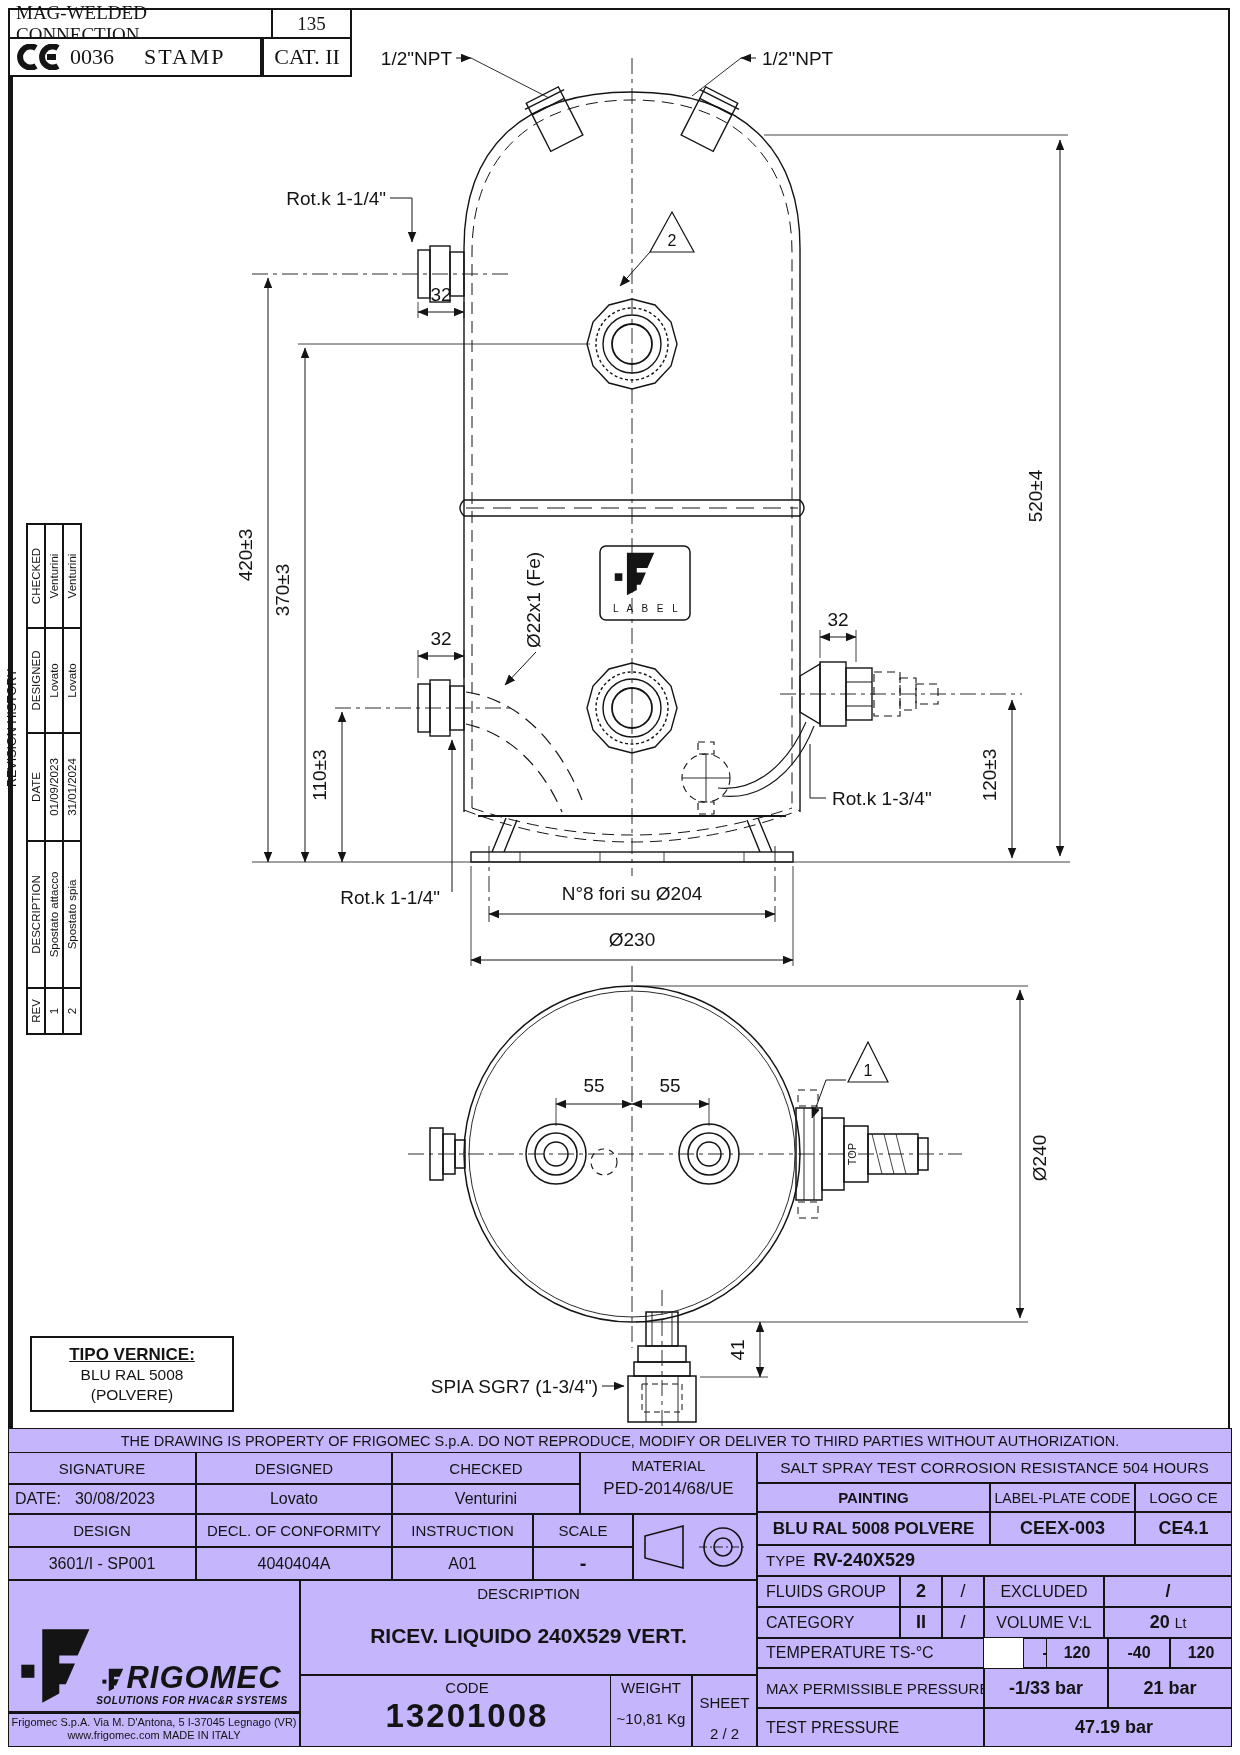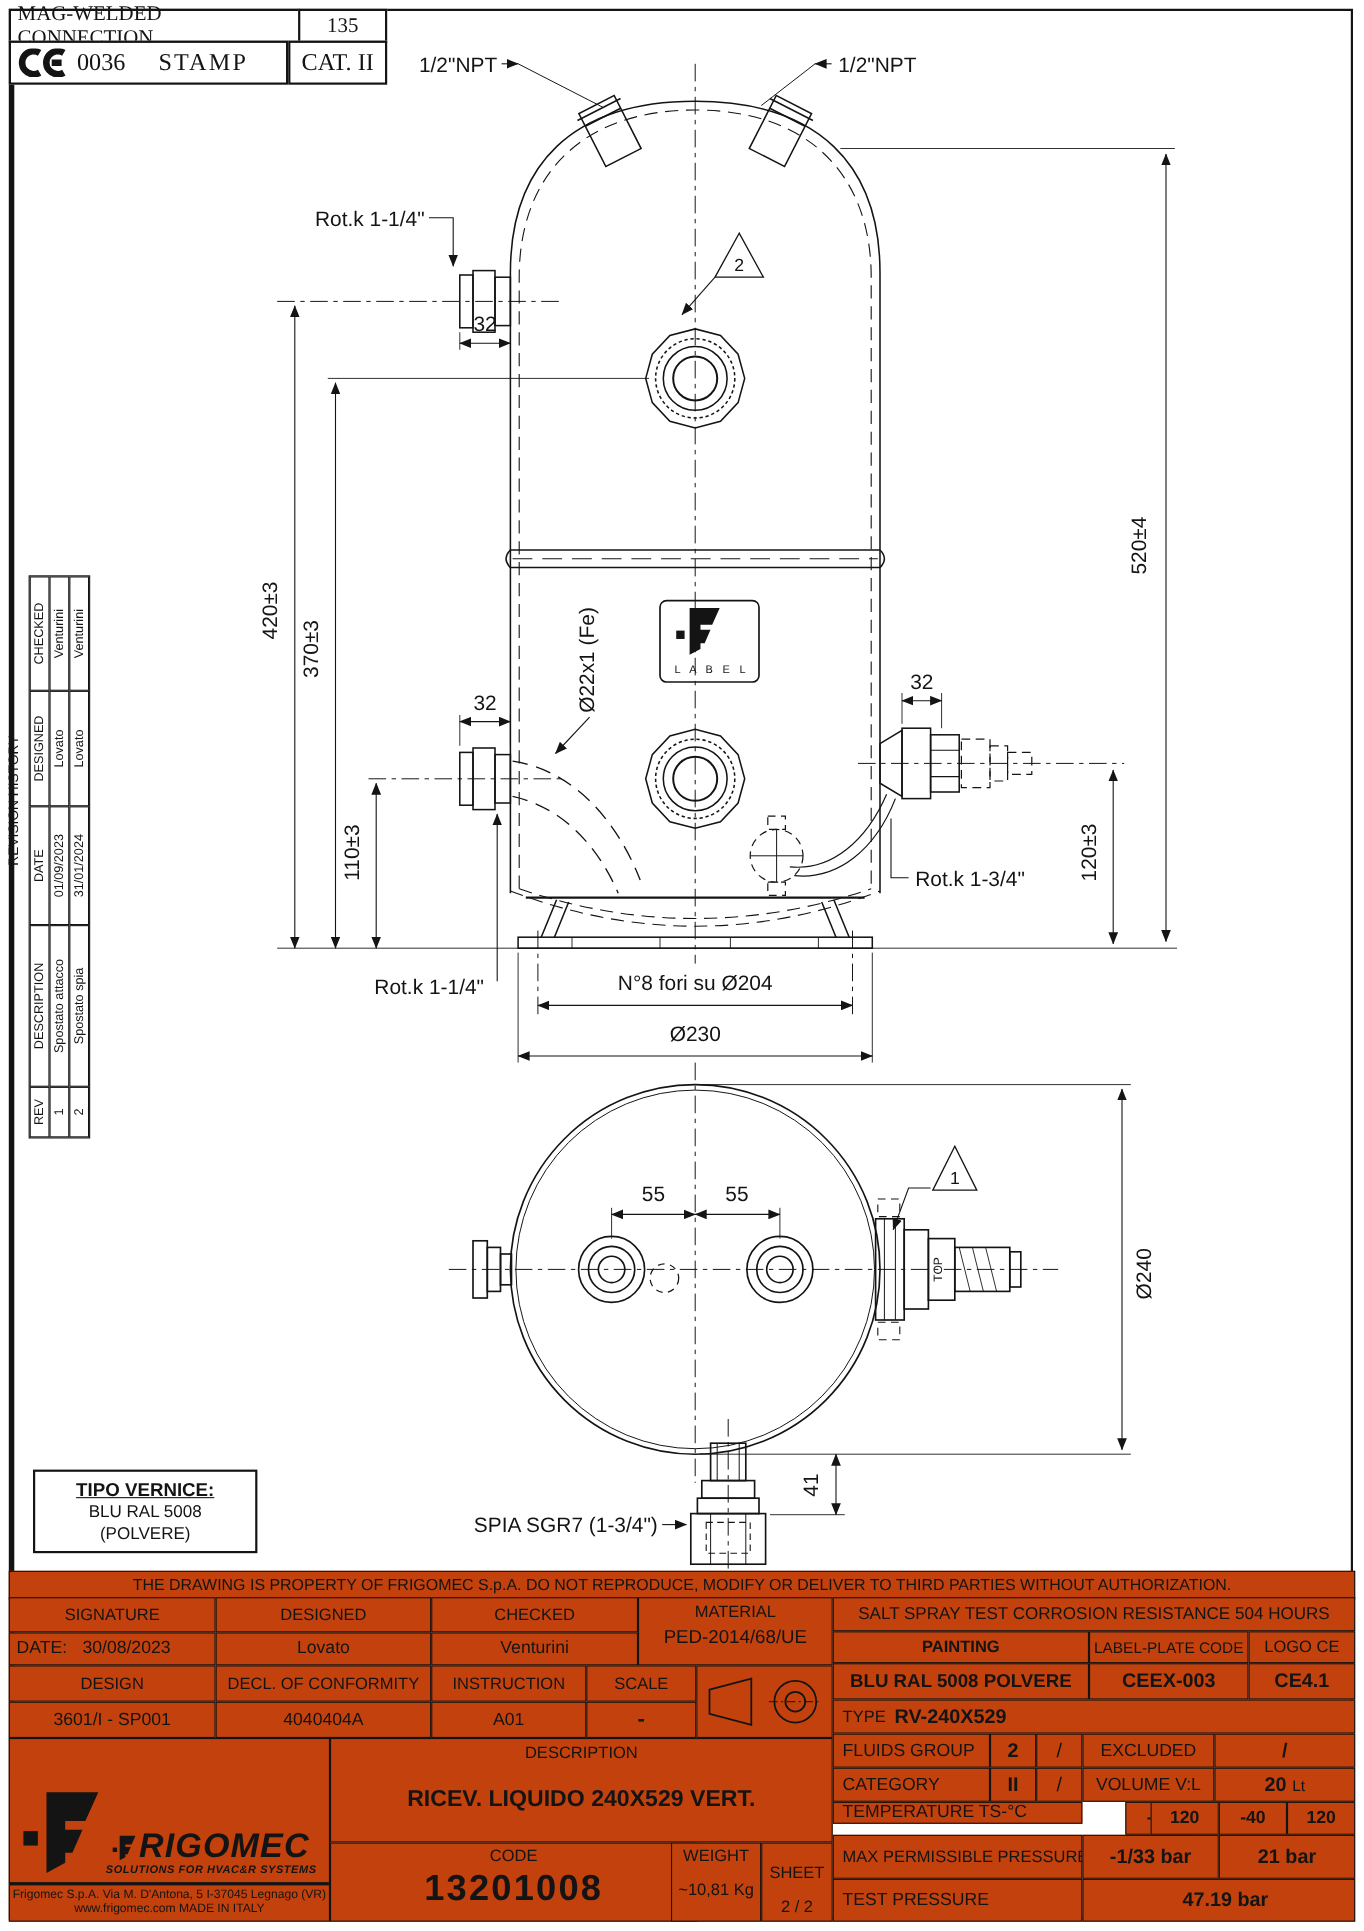--- a/index.html
+++ b/index.html
@@ -17,21 +17,21 @@
   .rev-cell{border:1px solid #141414;box-sizing:border-box;display:flex;align-items:center;justify-content:center;
             font-size:11.5px;white-space:nowrap;overflow:hidden;}
   .rev-title{left:0px;top:638px;width:24px;height:180px;writing-mode:vertical-rl;transform:rotate(180deg);
              font-size:12.5px;display:flex;align-items:center;justify-content:center;white-space:nowrap;}
   
   .paint{left:30px;top:1336px;width:204px;height:76px;border:2px solid #141414;box-sizing:border-box;
          display:flex;flex-direction:column;align-items:center;justify-content:center;line-height:1.25;}
   .paint .t{font-weight:bold;text-decoration:underline;font-size:17px;}
   .paint .v{font-size:15.5px;}
   
-  .tcell{position:absolute;border:1px solid #141414;box-sizing:border-box;background:#c2410c;
+  .tcell{position:absolute;border:1px solid #141414;box-sizing:border-box;background:#c4b5fd;
          display:flex;align-items:center;justify-content:center;font-size:16px;white-space:nowrap;}
   .tcol{flex-direction:column;justify-content:flex-start;}
   .hd{font-size:15px;}
   .b{font-weight:bold;}
   .disc{font-size:14.5px;}
   .logo-cell{flex-direction:column;justify-content:flex-end;align-items:stretch;}
   .wordmark{display:flex;align-items:flex-end;justify-content:center;gap:2px;}
   .wordmark span{font-size:31px;font-weight:bold;font-style:italic;letter-spacing:1px;line-height:1;}
   .tagline{font-size:10px;font-style:italic;font-weight:bold;text-align:center;letter-spacing:.5px;margin-top:2px;}
   .addr{border-top:3px solid #141414;margin-top:5px;padding:2px 2px 3px 2px;text-align:center;font-size:11px;line-height:1.25;}
@@ -410,21 +410,21 @@
 <div class="tcell" style="left:984px;top:1576px;width:120px;height:31px;">EXCLUDED</div>
 <div class="tcell b" style="left:1104px;top:1576px;width:128px;height:31px;font-size:18px;">/</div>
 <div class="tcell" style="left:757px;top:1607px;width:143px;height:31px;justify-content:flex-start;padding-left:8px;">CATEGORY</div>
 <div class="tcell b" style="left:900px;top:1607px;width:42px;height:31px;font-size:18px;text-align:center;">II</div>
 <div class="tcell" style="left:942px;top:1607px;width:42px;height:31px;font-size:18px;">/</div>
 <div class="tcell" style="left:984px;top:1607px;width:120px;height:31px;">VOLUME V:L</div>
 <div class="tcell" style="left:1104px;top:1607px;width:128px;height:31px;gap:5px;">
   <span class="b" style="font-size:18px;">20</span>
   <span style="font-size:14px;">Lt</span>
 </div>
-<div class="tcell" style="left:757px;top:1638px;width:227px;height:20px;justify-content:flex-start;padding-left:8px;">TEMPERATURE TS-°C</div>
+<div class="tcell" style="left:757px;top:1638px;width:227px;height:30px;justify-content:flex-start;padding-left:8px;">TEMPERATURE TS-°C</div>
 <div class="tcell b" style="left:1023px;top:1638px;width:62px;height:30px;text-align:right;">-10</div>
 <div class="tcell b" style="left:1046px;top:1638px;width:62px;height:30px;">120</div>
 <div class="tcell b" style="left:1108px;top:1638px;width:62px;height:30px;">-40</div>
 <div class="tcell b" style="left:1170px;top:1638px;width:62px;height:30px;">120</div>
 <div class="tcell" style="left:757px;top:1668px;width:227px;height:40px;justify-content:flex-start;padding-left:8px;font-size:15px;">MAX PERMISSIBLE PRESSURE</div>
 <div class="tcell b" style="left:984px;top:1668px;width:124px;height:40px;font-size:18px;">-1/33 bar</div>
 <div class="tcell b" style="left:1108px;top:1668px;width:124px;height:40px;font-size:18px;">21 bar</div>
 <div class="tcell" style="left:757px;top:1708px;width:227px;height:39px;justify-content:flex-start;padding-left:8px;">TEST PRESSURE</div>
 <div class="tcell b" style="left:984px;top:1708px;width:248px;height:39px;font-size:18px;padding-left:12px;">47.19 bar</div>
 

